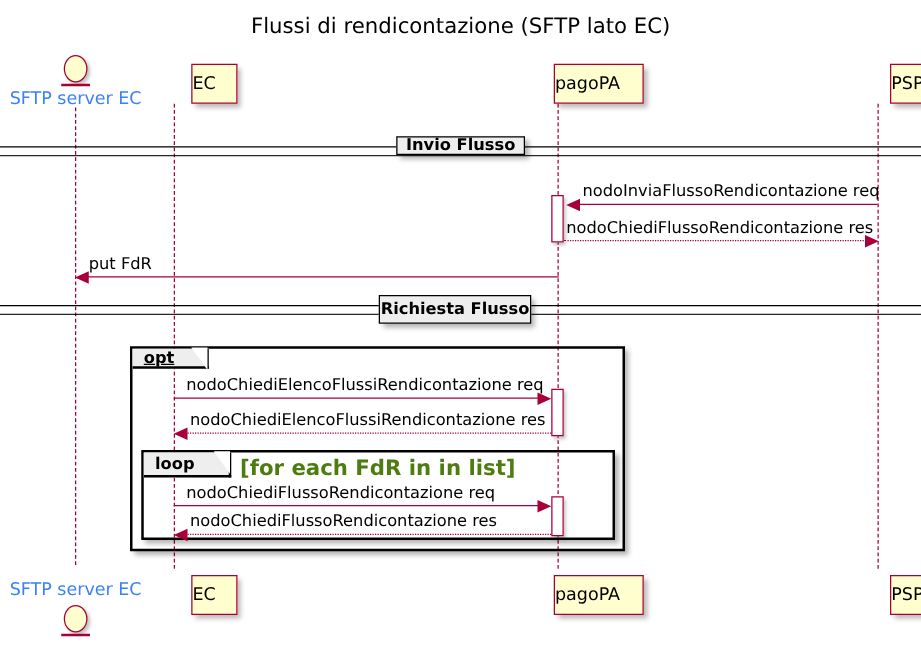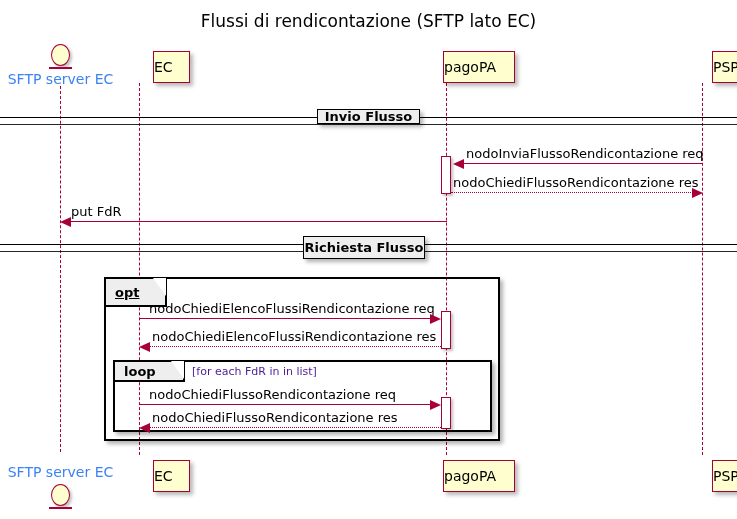--- a/index.html
+++ b/index.html
@@ -145,21 +145,21 @@
   .frag-tab:after{
     content:"";
     position:absolute;
     right:-1px;top:-1px;
     width:0;height:0;
     border-top:18px solid #FFFFFF;
     border-left:13px solid transparent;
   }
   .frag-guard{
     position:absolute;
-    font-size:11px;font-weight:normal;color:#4c1d95;
+    font-size:17px;font-weight:bold;color:#4d7c0f;
     white-space:nowrap;
   }
 </style>
 </head>
 <body>
 
 <div id="canvas">
 
   <div class="title">Flussi di rendicontazione (SFTP lato EC)</div>
 
@@ -204,21 +204,21 @@
   <div class="msg-line" style="left:64px; top:221px; width:383px;"></div>
   <div class="arrow-head left" style="left:60px; top:217px;"></div>
 
   <div class="div-line" style="top:244px;"></div>
   <div class="div-line2" style="top:251px;"></div>
   <div class="div-box" style="left:303px; top:236px; width:122px; height:23px;">
     <span>Richiesta Flusso</span>
   </div>
 
   <div class="frag" style="left:104px; top:277px; width:396px; height:164px;"></div>
-  <div class="frag-tab" style="left:106px; top:279px; width:61px; height:28px;text-decoration:underline;">
+  <div class="frag-tab" style="left:106px; top:279px; width:61px; height:16px;text-decoration:underline;">
     <span>opt</span>
   </div>
 
   <div class="activation" style="left:441px; top:311px; height:38px;"></div>
 
   <div class="msg-label" style="left:149px; top:301px;">nodoChiediElencoFlussiRendicontazione req</div>
   <div class="msg-line" style="left:139px; top:318px; width:298px;"></div>
   <div class="arrow-head right" style="left:430px; top:314px;"></div>
 
   <div class="msg-label" style="left:152px; top:329px;">nodoChiediElencoFlussiRendicontazione res</div>

